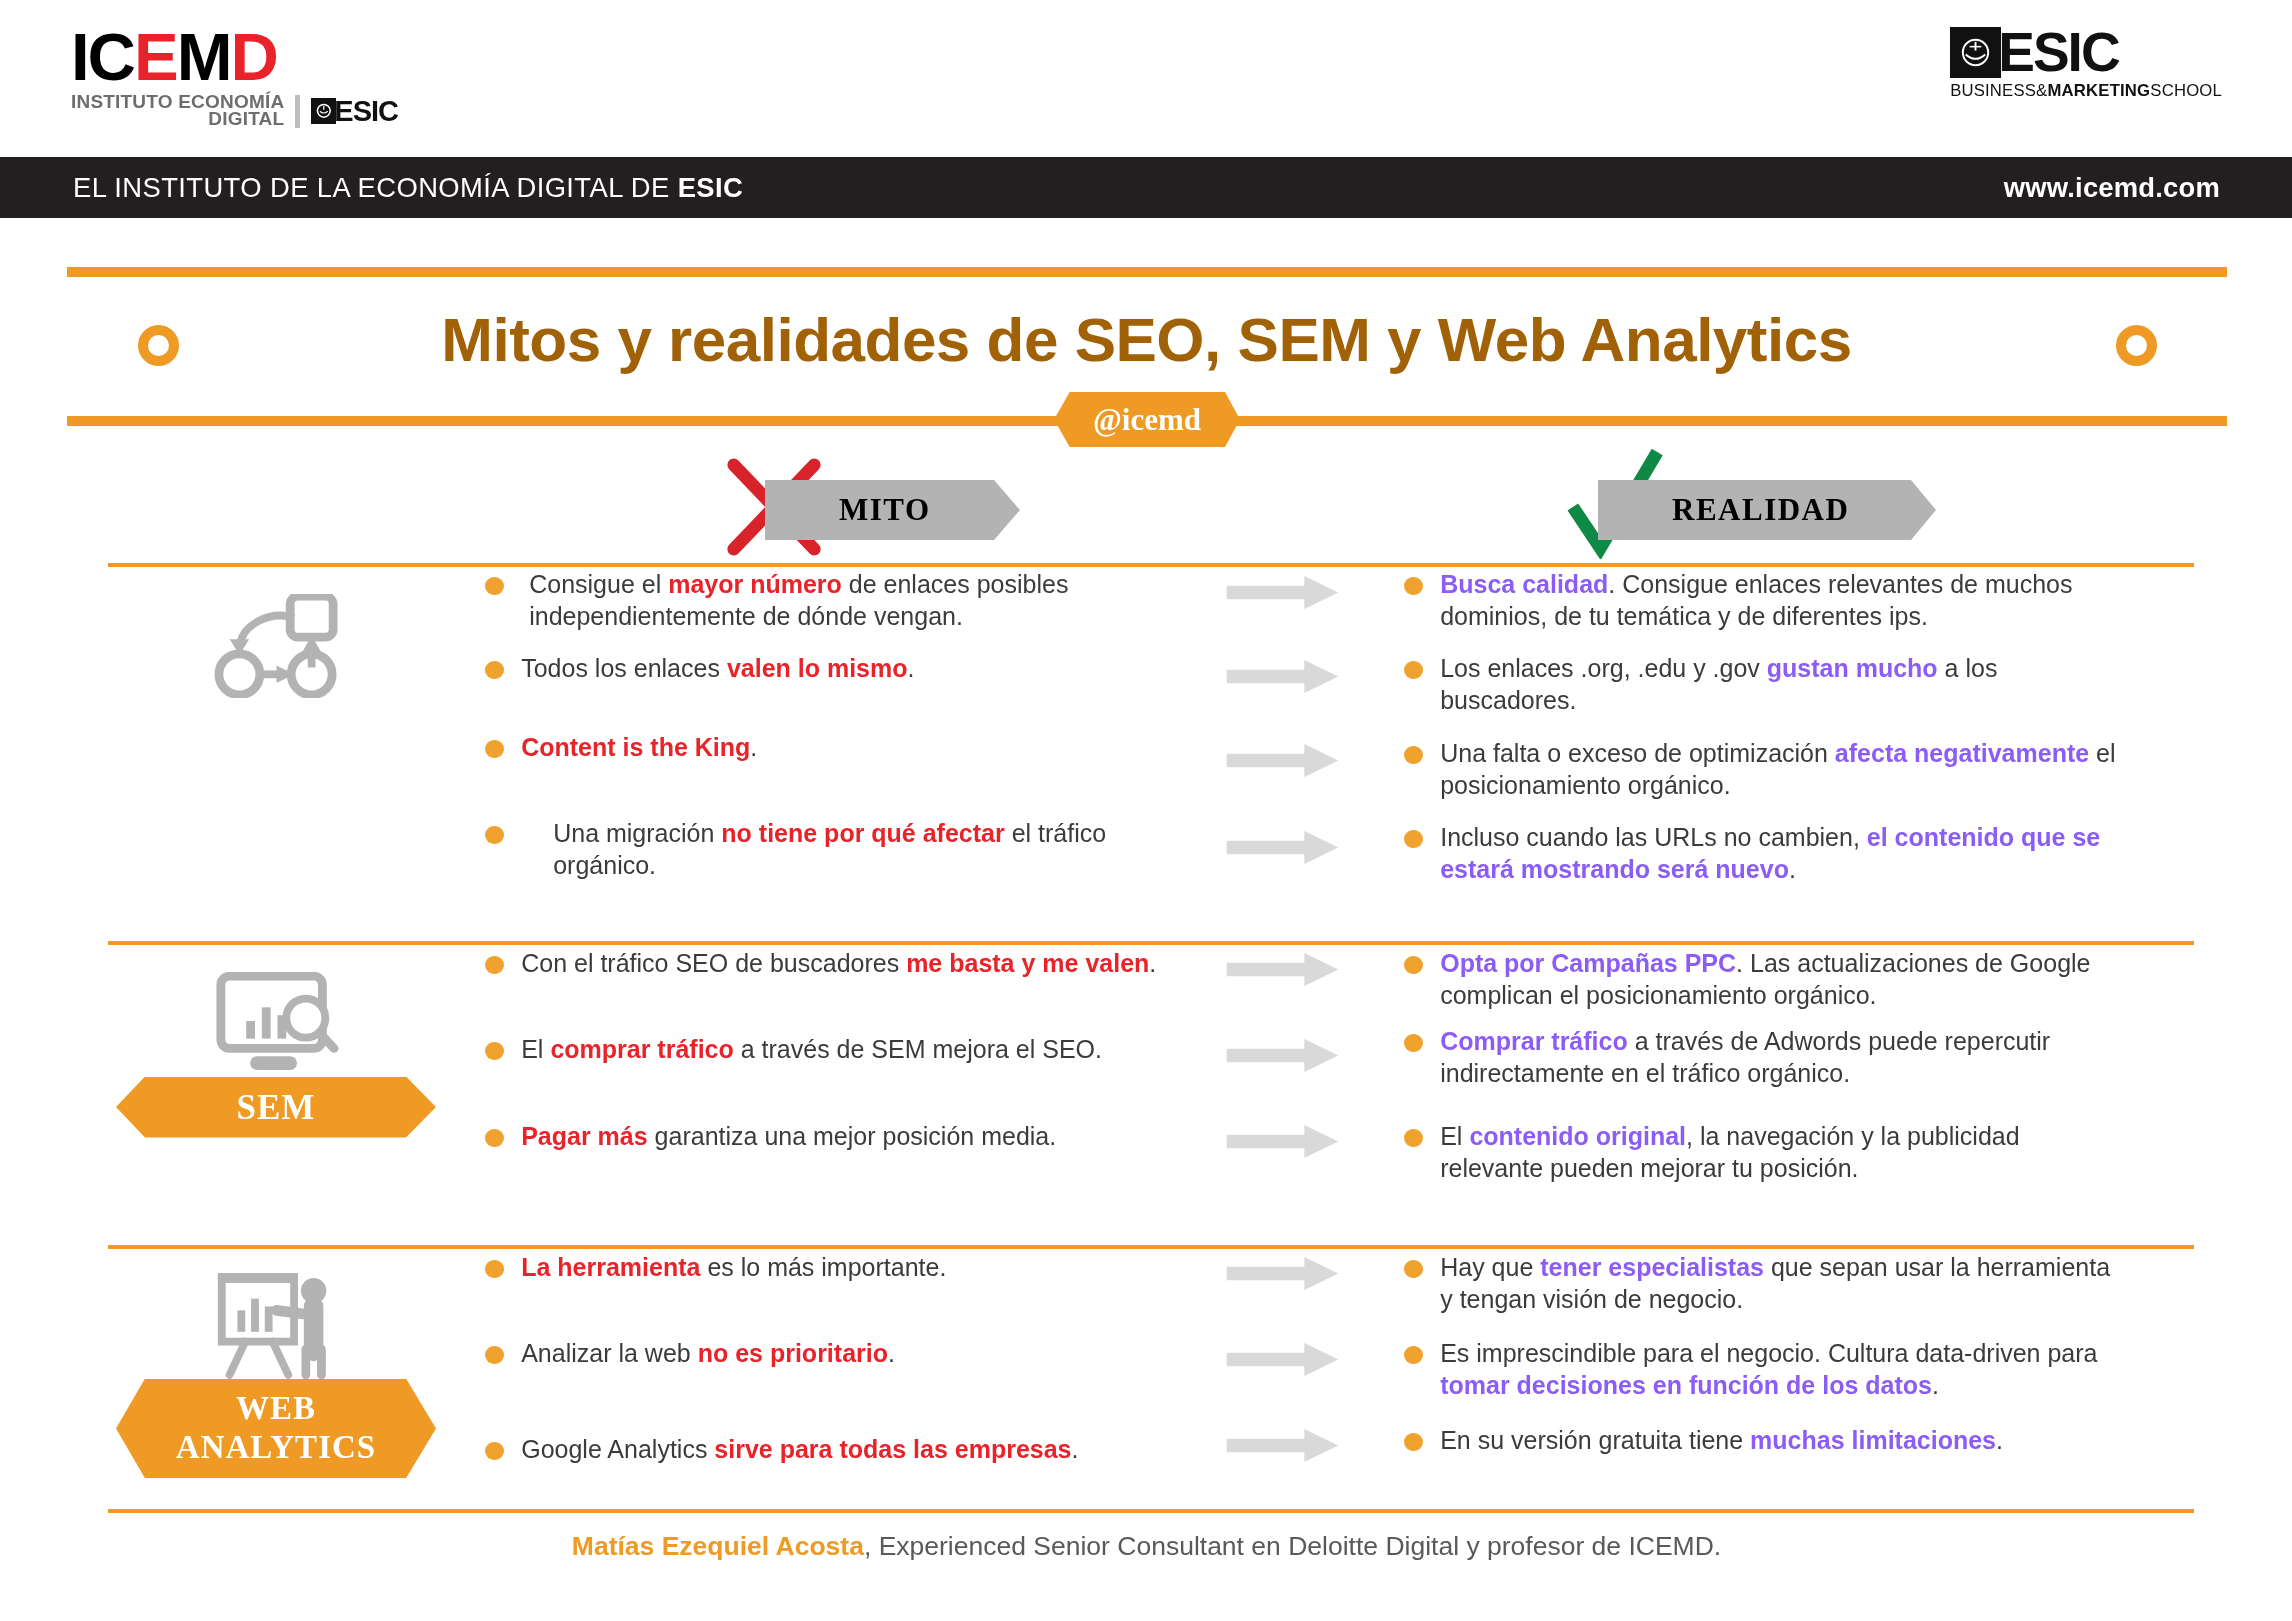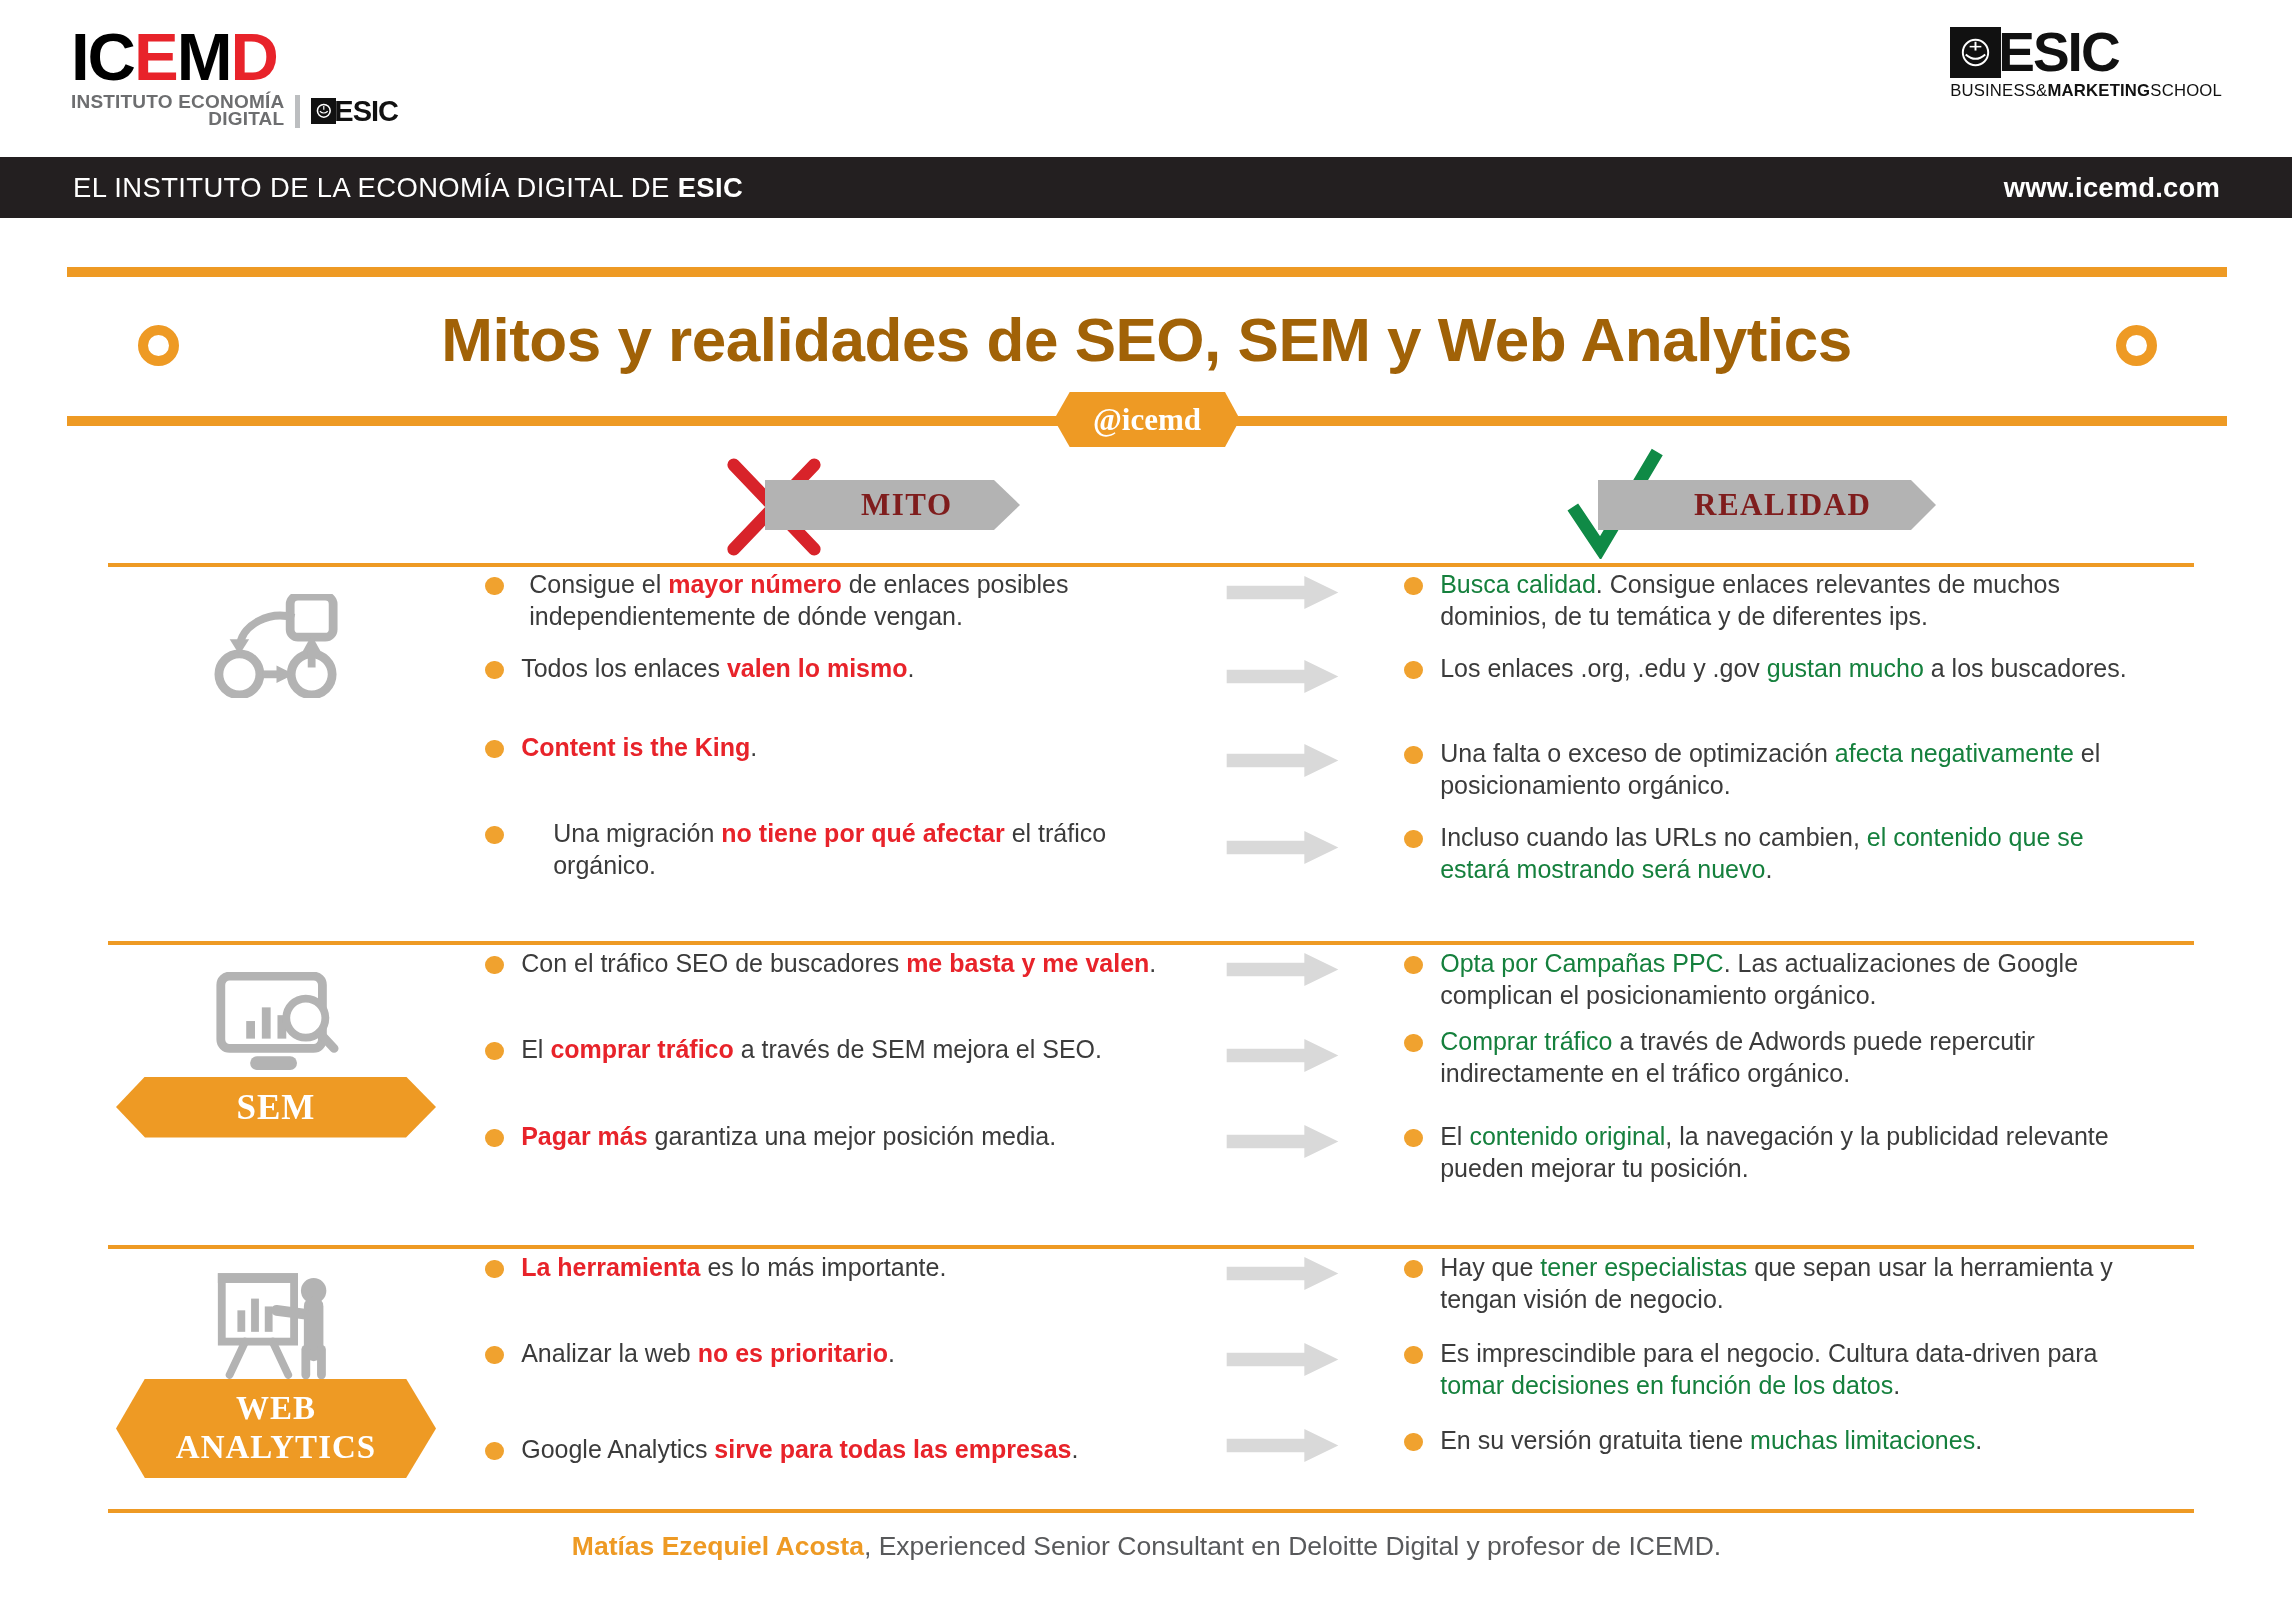--- a/index.html
+++ b/index.html
@@ -65,24 +65,24 @@
   .icemd-tag-wrap { position: absolute; left: 1054px; top: 392px; }
   .icemd-tag {
     position: relative; width: 186px; height: 55px; background: #EE9A24;
     color: #fff; font-family: "Liberation Serif", serif; font-weight: bold; font-size: 31px;
     display: flex; align-items: center; justify-content: center;
     clip-path: polygon(15.7px 0, 171px 0, 186px 50%, 171px 100%, 15.7px 100%, 0 50%);
   }
 
   
   .hdr-chip {
-    position: absolute; height: 50px; background: #B3B3B3;
-    color: #7f1d1d; font-family: "Liberation Serif", serif; font-weight: bold;
+    position: absolute; height: 60px; background: #B3B3B3;
+    color: #000000; font-family: "Liberation Serif", serif; font-weight: bold;
     font-size: 31px; letter-spacing: 1.5px;
-    display: flex; align-items: center; padding-left: 96px;
+    display: flex; align-items: center; padding-left: 74px;
   }
   .hdr-chip.mito { left: 765px; top: 480px; width: 255px;
     clip-path: polygon(0 0, 229px 0, 255px 50%, 229px 100%, 0 100%); }
   .hdr-chip.realidad { left: 1598px; top: 480px; width: 338px;
     clip-path: polygon(0 0, 313px 0, 338px 50%, 313px 100%, 0 100%); }
 
   .mark-x { position: absolute; left: 720px; top: 453px; width: 108px; height: 108px; }
   .mark-check { position: absolute; left: 1563px; top: 446px; width: 108px; height: 113px; }
 
   
@@ -118,21 +118,21 @@
   .bullet { position: absolute; display: flex; align-items: flex-start; }
   .dot {
     width: 18.6px; height: 18.6px; border-radius: 50%; background: #F0A22F;
     flex: 0 0 18.6px; margin-top: 8.8px; margin-right: 17.6px;
   }
   .btext {
     font-size: 25px; line-height: 32px; color: #3b3b3b;
     font-family: "Liberation Sans", sans-serif;
   }
   .btext .hl-red   { color: #E8232A; font-weight: bold; }
-  .btext .hl-green { color: #15803d; font-weight: normal; }
+  .btext .hl-green { color: #8b5cf6; font-weight: bold; }
 
   
   .arrow { position: absolute; width: 113px; height: 33px; }
 
   
   .footer {
     position: absolute; left: 0; top: 1531px; width: 2293px; text-align: center;
     font-size: 26.5px; color: #58595B; font-family: "Liberation Sans", sans-serif;
   }
   .footer .name { color: #EE9A24; font-weight: bold; }

